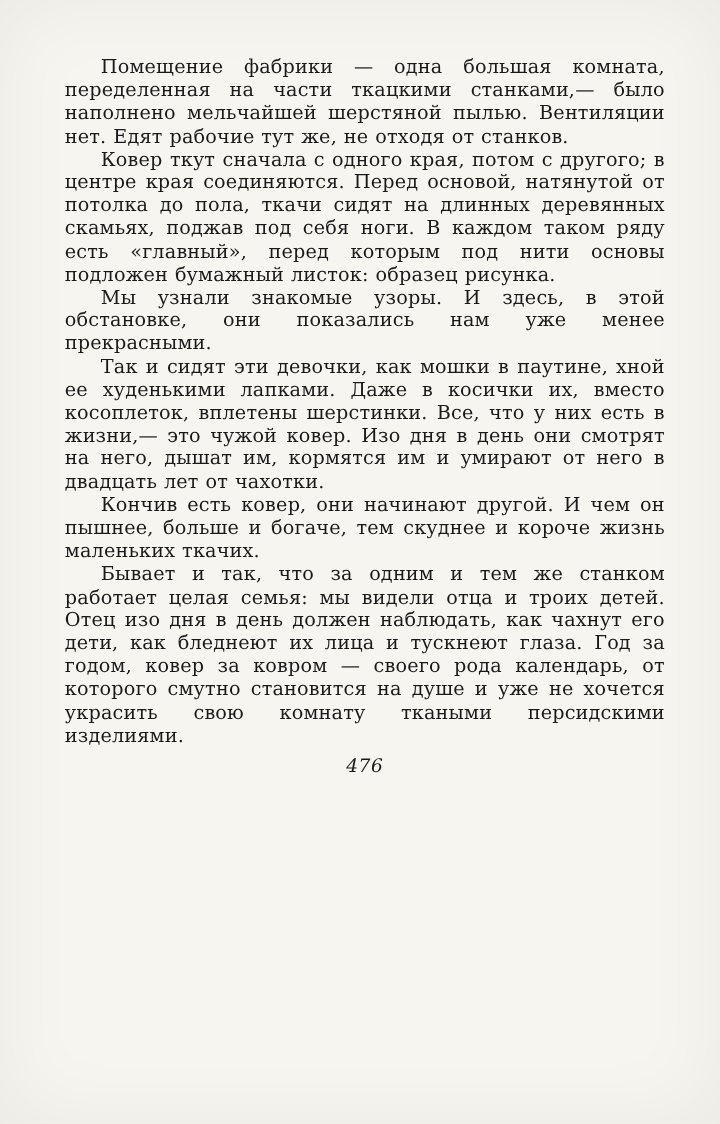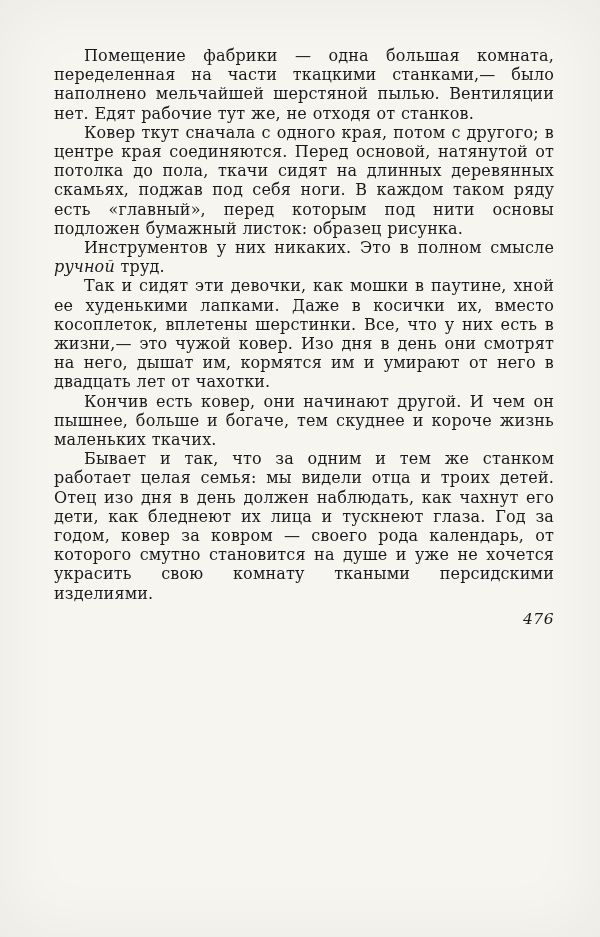--- a/index.html
+++ b/index.html
@@ -28,33 +28,33 @@
     font-size: 16px;
     line-height: 19.2px;
     letter-spacing: 0.15px;
     word-spacing: 0.5px;
   }
   .text-block p i {
     font-style: italic;
   }
   .page-number {
     margin-top: 7px;
-    text-align: right;
+    text-align: center;
     font-style: italic;
     font-size: 15.5px;
     letter-spacing: 0.5px;
     color: #1a1a1c;
   }
 </style>
 </head>
 <body>
 
 <div class="page">
   <div class="text-block">
     <p>Помещение фабрики — одна большая комната, переделенная на части ткацкими станками,— было наполнено мельчайшей шерстяной пылью. Вентиляции нет. Едят рабочие тут же, не отходя от станков.</p>
     <p>Ковер ткут сначала с одного края, потом с другого; в центре края соединяются. Перед основой, натянутой от потолка до пола, ткачи сидят на длинных деревянных скамьях, поджав под себя ноги. В каждом таком ряду есть «главный», перед которым под нити основы подложен бумажный листок: образец рисунка.</p>
-    <p><span>Инструментов у них никаких. Это в полном смысле </span><i>ручной</i><span> труд.</span></p>
+    <p>Мы узнали знакомые узоры. И здесь, в этой обстановке, они показались нам уже менее прекрасными.</p>
     <p>Так и сидят эти девочки, как мошки в паутине, хной ее худенькими лапками. Даже в косички их, вместо косоплеток, вплетены шерстинки. Все, что у них есть в жизни,— это чужой ковер. Изо дня в день они смотрят на него, дышат им, кормятся им и умирают от него в двадцать лет от чахотки.</p>
     <p>Кончив есть ковер, они начинают другой. И чем он пышнее, больше и богаче, тем скуднее и короче жизнь маленьких ткачих.</p>
     <p>Бывает и так, что за одним и тем же станком работает целая семья: мы видели отца и троих детей. Отец изо дня в день должен наблюдать, как чахнут его дети, как бледнеют их лица и тускнеют глаза. Год за годом, ковер за ковром — своего рода календарь, от которого смутно становится на душе и уже не хочется украсить свою комнату ткаными персидскими изделиями.</p>
   </div>
   <div class="page-number">476</div>
 </div>
 
 </body></html>

